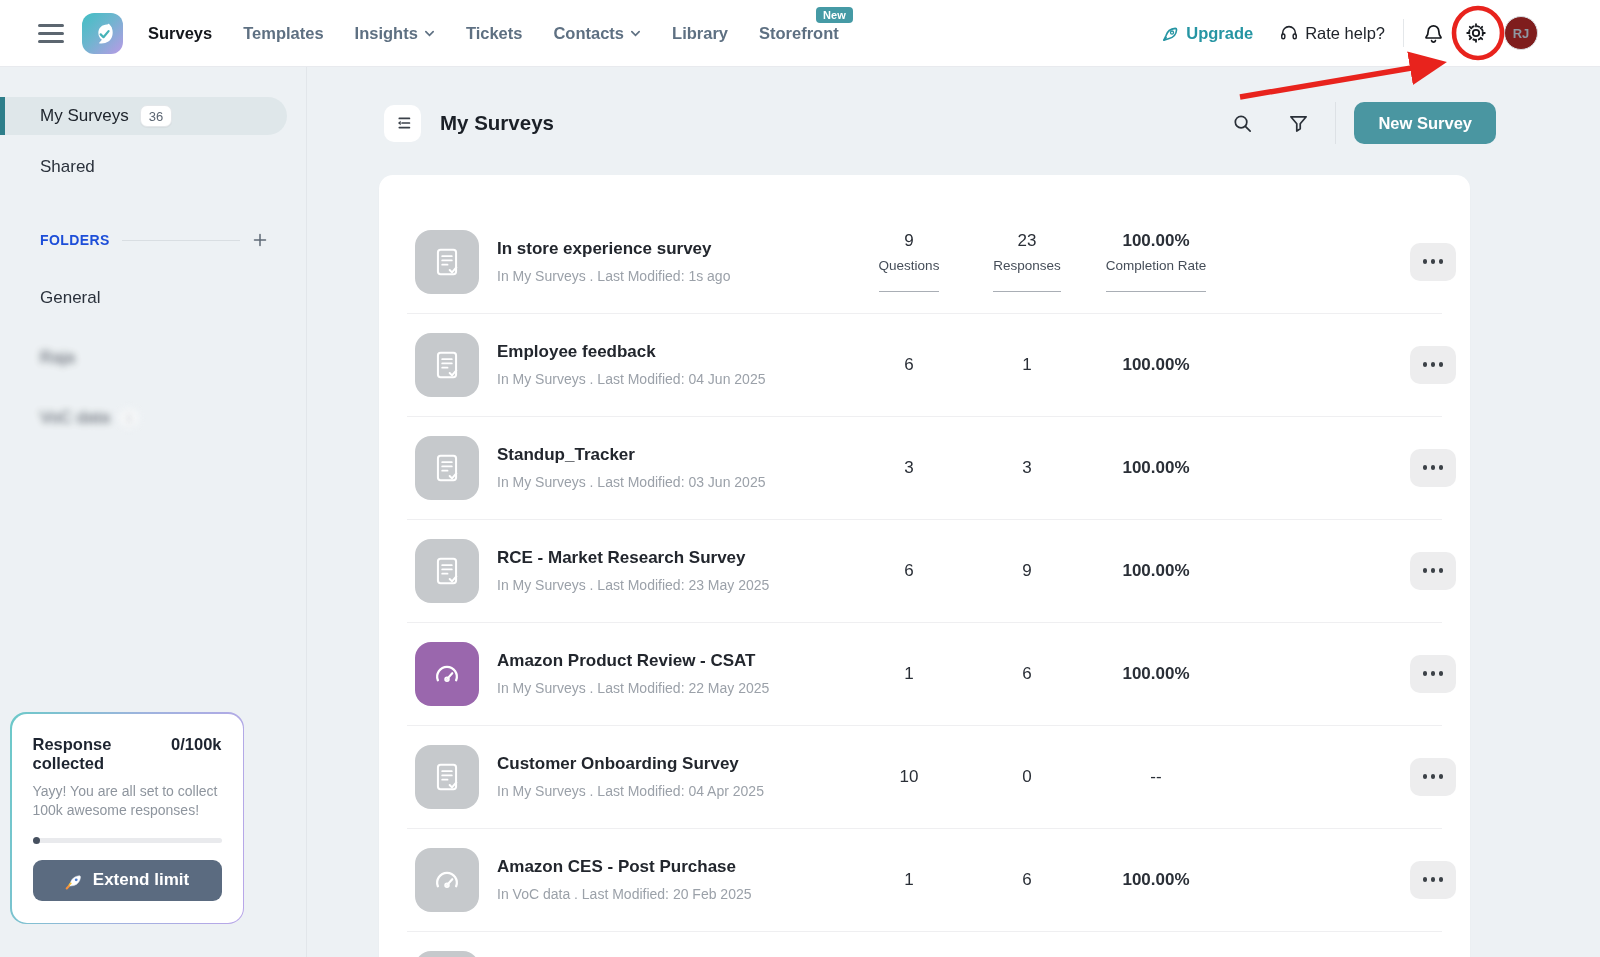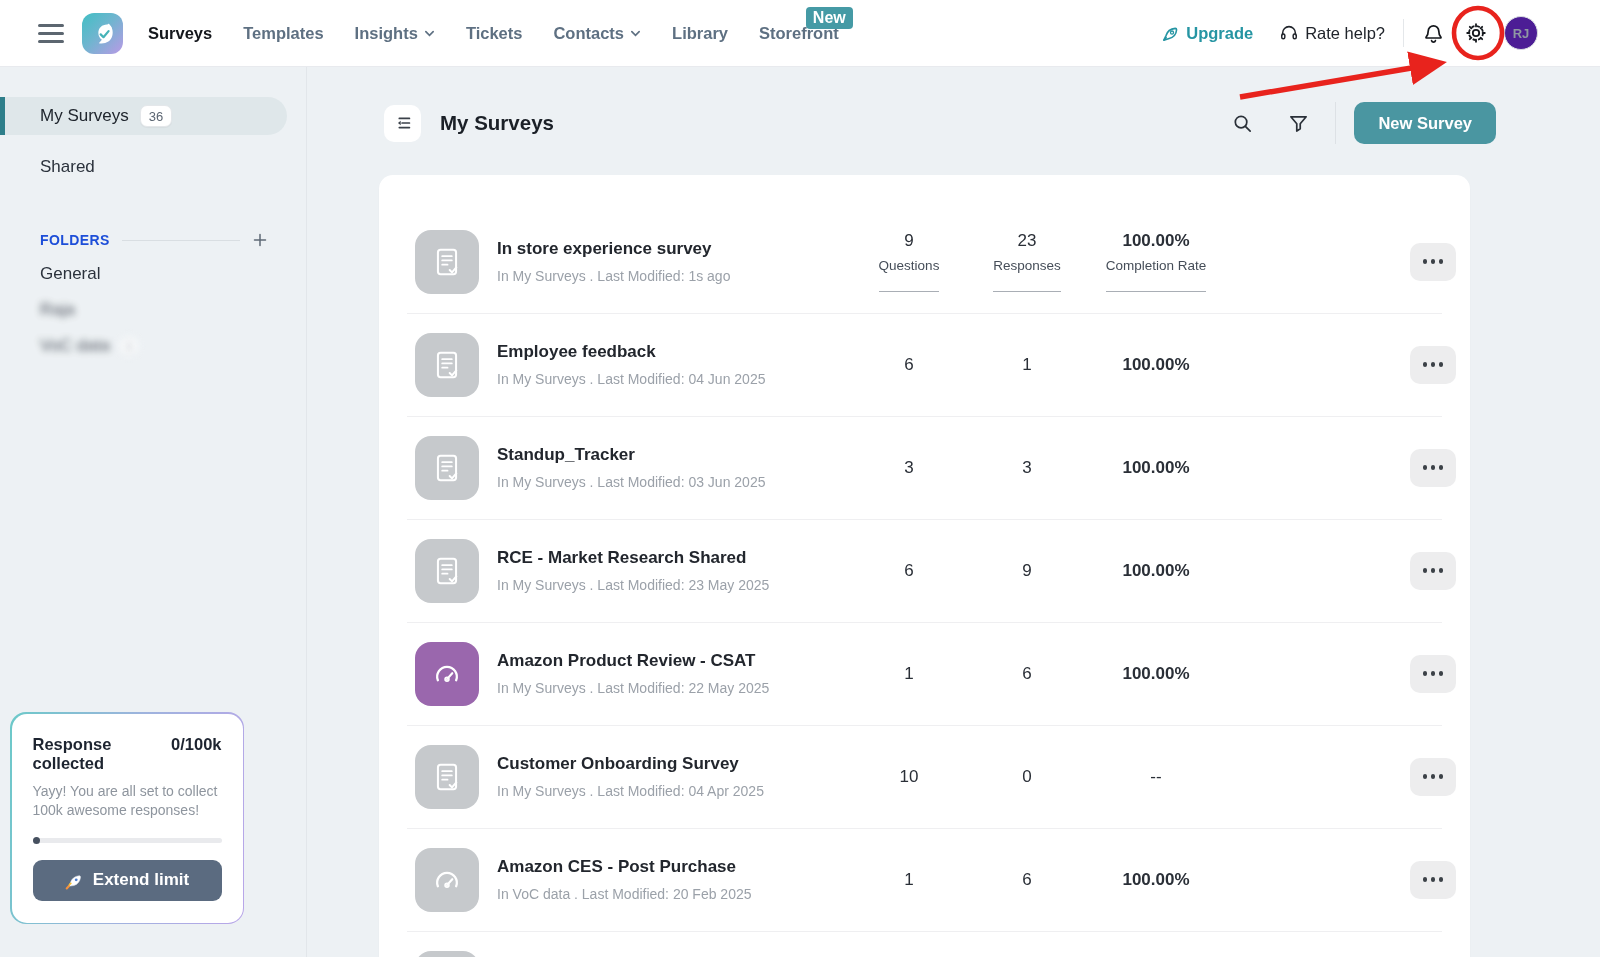--- a/index.html
+++ b/index.html
@@ -12,31 +12,31 @@
   .hamburger { width:26px; cursor:pointer; display:flex; flex-direction:column; gap:5px; }
   .hamburger span { height:3px; border-radius:2px; background:#5c6670; }
   .logo { width:41px; height:41px; border-radius:12px; margin-left:18px;
           background:linear-gradient(135deg,#41bfc4 0%,#6fb5cf 45%,#b99ae6 100%);
           display:flex; align-items:center; justify-content:center; }
   .nav { display:flex; align-items:center; gap:31px; margin-left:25px; }
   .nav-item { position:relative; display:flex; align-items:center; gap:6px; cursor:pointer;
               color:#5e7082; font-size:16.5px; font-weight:600; }
   .nav-item.active { color:#14171c; font-weight:700; }
   .nav-badge { position:absolute; top:-17px; right:-14px; background:#459aa5; color:#fff;
-               font-size:16px; font-weight:700; padding:2px 7px; border-radius:4px; }
+               font-size:11px; font-weight:700; padding:2px 7px; border-radius:4px; }
   .topbar-right { margin-left:auto; display:flex; align-items:center; }
   .upgrade { display:flex; align-items:center; gap:6px; color:#2695a3; font-weight:600;
              font-size:16.5px; cursor:pointer;justify-content:flex-end; }
   .need-help { display:flex; align-items:center; gap:6px; color:#20242b; font-size:16.5px;
                cursor:pointer; margin-left:26px; }
   .vdiv { width:1px; height:28px; background:#e4e7ea; margin:0 16px 0 18px; }
   .tb-icon { width:26px; height:26px; display:flex; align-items:center; justify-content:center;
              cursor:pointer; }
   .tb-icon + .tb-icon { margin-left:17px; }
-  .avatar { width:34px; height:34px; border-radius:50%; background:#4c1d95; border:1.5px solid #d9dde1;
+  .avatar { width:34px; height:34px; border-radius:50%; background:#7f1d1d; border:1.5px solid #d9dde1;
             color:#8f98a2; font-weight:700; font-size:13px; display:flex; align-items:center;
             justify-content:center; margin-left:15px; cursor:pointer; }
 
   
   .app { display:flex; height:890px; }
   .sidebar { width:307px; flex:none; border-right:1px solid #e2e6ea; padding-top:30px; position:relative; }
   .main { flex:1; position:relative; }
 
   
   .side-active { height:38px; margin-right:19px; background:#dfe7ea; border-radius:0 20px 20px 0;
@@ -44,21 +44,21 @@
   .side-active::before { content:""; position:absolute; left:0; top:0; bottom:0; width:5px; background:#2e7e8a; }
   .side-active-label { font-size:17px; color:#20262e; }
   .count-badge { margin-left:11px; background:#fff; border:1px solid #e4e7ea; border-radius:7px;
                  padding:2.5px 8px; font-size:13px; color:#5b6572; box-shadow:0 1px 1px rgba(0,0,0,.04); }
   .side-link { padding-left:40px; margin-top:15px; height:34px; display:flex; align-items:center;
                font-size:17px; color:#2b323c; cursor:pointer; }
   .folders-head { display:flex; align-items:center; margin:48px 38px 0 40px; gap:12px; }
   .folders-title { font-size:14px; font-weight:700; letter-spacing:.4px; color:#1d4ed8; }
   .folders-line { flex:1; height:1px; background:#d9dee2; }
   .folders-plus { cursor:pointer; display:flex; }
-  .folder-item { padding-left:40px; margin-top:16px; font-size:17px; color:#2b323c; cursor:pointer;
+  .folder-item { padding-left:40px; margin-top:40px; font-size:17px; color:#2b323c; cursor:pointer;
                  display:flex; align-items:center; gap:9px; }
   .folder-item.blurred { filter:blur(3.5px); opacity:.8; }
   .folder-badge { width:20px; height:20px; border-radius:50%; background:#fff; border:1px solid #e4e7ea;
                   font-size:11px; color:#6a7380; display:flex; align-items:center; justify-content:center; }
 
   
   .usage-wrap { position:absolute; left:10px; bottom:33px; width:234px; border-radius:16px;
                 padding:1.5px; background:linear-gradient(100deg,#6cc9c9,#9fb3de,#b9a6e9); }
   .usage-card { background:#fff; border-radius:15px; padding:21px 21px 22px; }
   .usage-head { display:flex; justify-content:space-between; align-items:baseline; }
@@ -391,21 +391,21 @@
   <div class="row">
     <div class="row-icon gray">
       <svg width="30" height="32" viewBox="0 0 28 30">
         <rect x="5.5" y="3.5" width="17" height="23" rx="2.5" fill="none" stroke="#fff" stroke-width="1.9"></rect>
         <path d="M9.5 9.5h9M9.5 13.5h9M9.5 17.5h5" stroke="#fff" stroke-width="1.7" stroke-linecap="round"></path>
         <path d="M16.5 22.5l2.2 2.2 4-4.6" stroke="#fff" stroke-width="1.9" fill="none" stroke-linecap="round" stroke-linejoin="round"></path>
       </svg>
 
     </div>
     <div class="row-text">
-      <div class="row-title">RCE - Market Research Shared</div>
+      <div class="row-title">RCE - Market Research Survey</div>
       <div class="row-meta">In My Surveys . Last Modified: 23 May 2025</div>
     </div>
     <div class="stat-col">
       <div class="stat-num">6</div>
 
     </div>
     <div class="stat-col">
       <div class="stat-num">9</div>
 
     </div>

